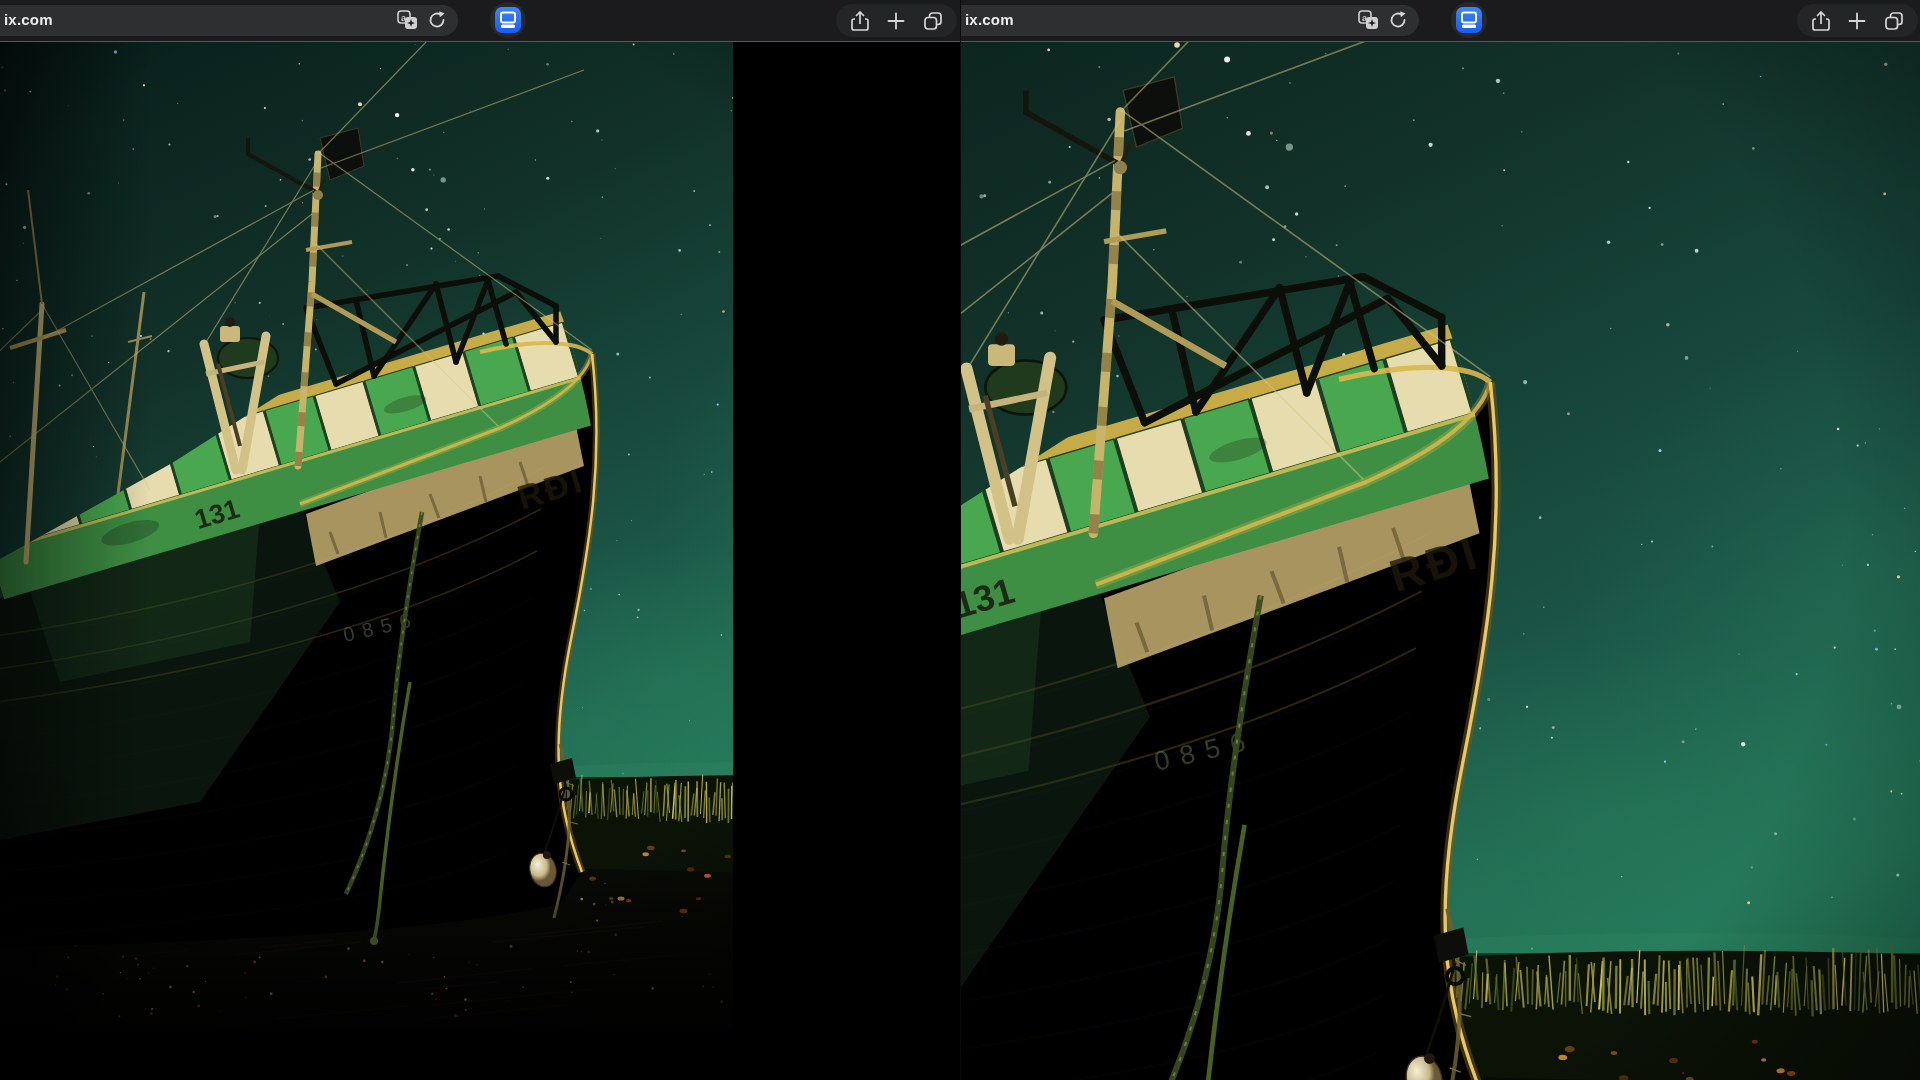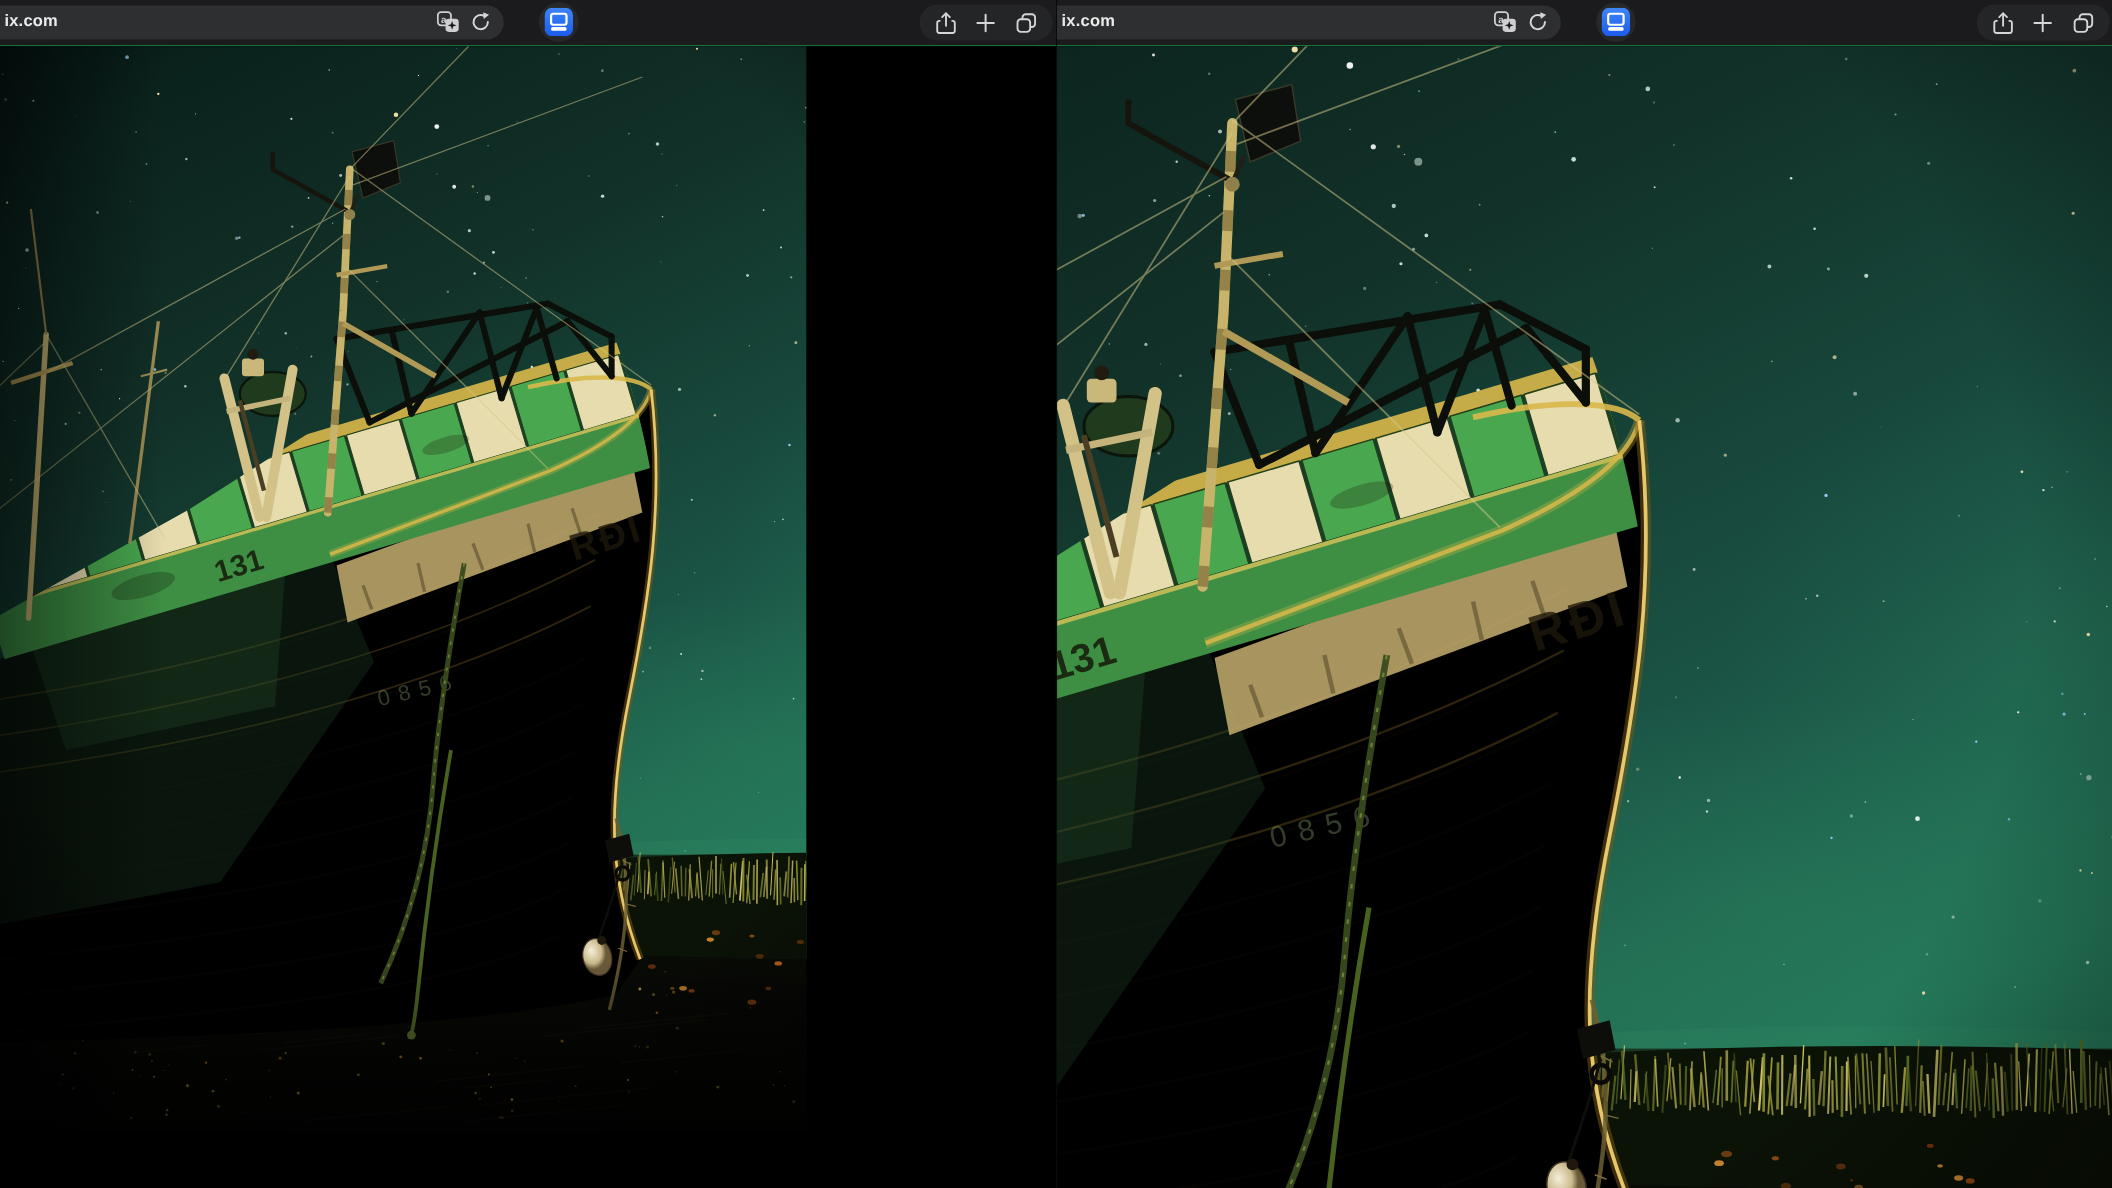--- a/index.html
+++ b/index.html
@@ -1,21 +1,21 @@
 <!DOCTYPE html>
 <html style="--sky-top: #081d19; --sky-mid: #123229; --sky-green: #1a5244; --sky-bright: #24795b; --aurora: #2f8a62; --rail-yellow: #d9b84a; --rim-light: #f0cf6e; --name-band: #b9a468; --mast-wood: #c8b36a; --ext-top: #3d85f8; --ext-bottom: #1b5ced;"><head>
 <meta charset="utf-8">
 <style>
   html,body{margin:0;padding:0;background:#000;width:1920px;height:1080px;overflow:hidden;
     font-family:"Liberation Sans","DejaVu Sans",sans-serif;}
   .desktop{position:relative;width:1920px;height:1080px;background:#000;}
   .window{position:absolute;top:0;width:960px;height:1080px;overflow:hidden;}
   #window-left{left:0;}
   #window-right{left:960px;border-left:1px solid #0a0a0b;}
-  .toolbar{position:relative;width:100%;height:41px;background:#1b1b1d;border-bottom:1px solid #15803d;}
+  .toolbar{position:relative;width:100%;height:41px;background:#1b1b1d;border-bottom:3px solid #15803d;}
   .addr-pill{position:absolute;left:-26px;top:5px;width:484px;height:31px;background:#2e2f31;
     border-radius:16px;display:flex;align-items:center;}
   .url-text{position:absolute;left:30px;top:6px;color:#ececec;font-size:15px;font-weight:bold;
     letter-spacing:.2px;white-space:nowrap;}
   .pill-icons{position:absolute;right:10px;top:5px;display:flex;gap:8px;align-items:center;height:20px;}
   .icon-btn{width:22px;height:22px;display:flex;align-items:center;justify-content:center;cursor:default;}
   .ext-circle{position:absolute;left:490px;top:2px;width:36px;height:36px;border-radius:50%;
     background:#27282a;display:flex;align-items:center;justify-content:center;}
   .right-group{position:absolute;left:836px;top:4px;width:121px;height:33px;background:#242527;
     border-radius:17px;display:flex;align-items:center;justify-content:space-around;padding:0 6px;box-sizing:border-box;}

